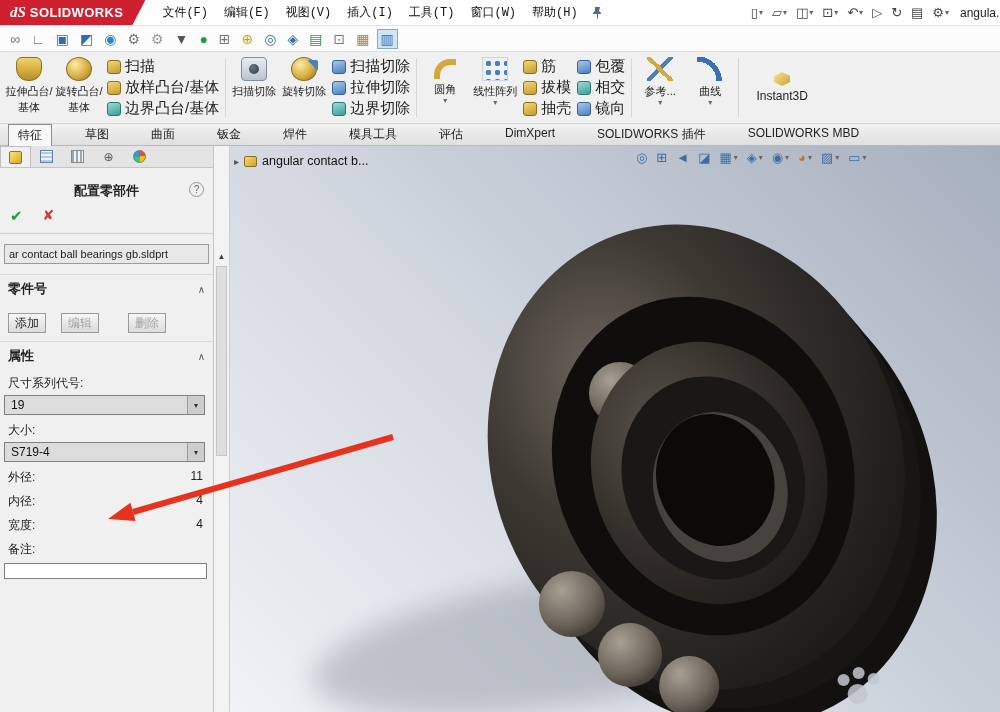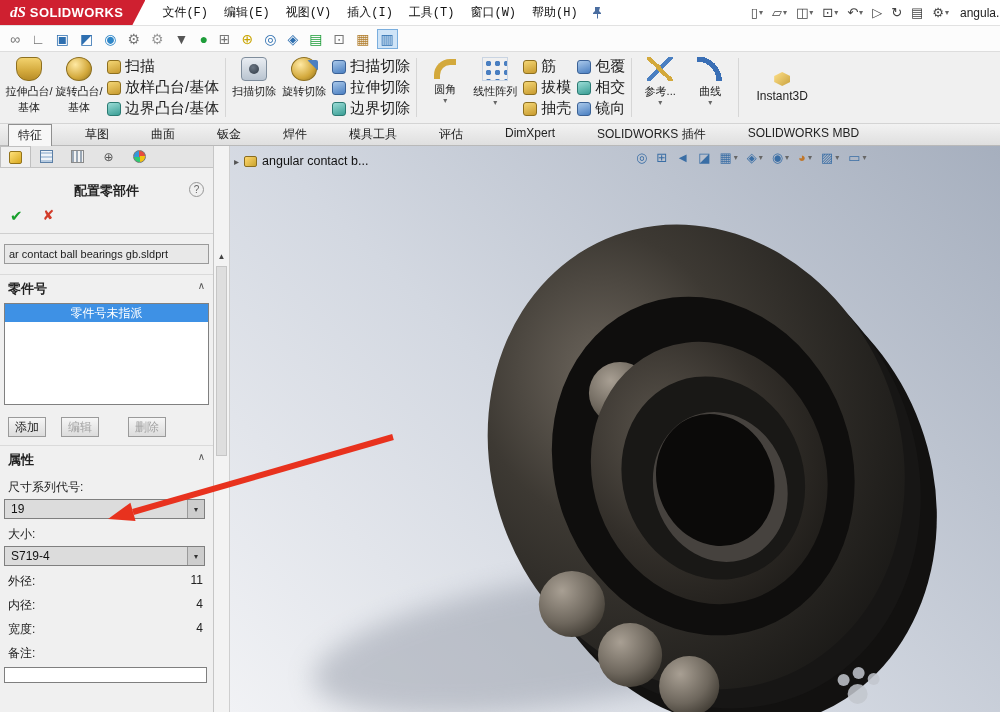--- a/index.html
+++ b/index.html
@@ -71,21 +71,21 @@
   .pt-dim{border:1px solid #8a8a8a;background:repeating-linear-gradient(90deg,#9aa7b5 0 2px,#f2f2f2 2px 4px);}
   .pt-glyph{font-size:12px;color:#555;line-height:1;}
   .pt-app{width:13px;height:13px;border-radius:50%;border:1px solid #777;background:conic-gradient(#e74c3c 0 25%,#f1c40f 0 50%,#2ecc71 0 75%,#3498db 0 100%);}
 
   .pm-title{position:relative;text-align:center;font-weight:bold;font-size:13px;margin:14px 0 4px;flex:0 0 auto;}
   .help{position:absolute;right:9px;top:0;width:15px;height:15px;border:1px solid #979797;border-radius:50%;font-size:10px;line-height:13px;color:#666;text-align:center;font-weight:normal;}
   .pm-actions{display:flex;gap:20px;padding:4px 0 10px 10px;border-bottom:1px solid #cfcfcf;flex:0 0 auto;}
   .ok{color:#18a02c;font-size:15px;font-weight:bold;line-height:1;}
   .cancel{color:#d23c2a;font-size:14px;font-weight:bold;line-height:1;}
   .filebox{margin:10px 4px 6px;height:20px;background:#e8e8e8;border:1px solid #9a9a9a;font-size:11px;padding:3px 4px;white-space:nowrap;overflow:hidden;color:#222;flex:0 0 auto;}
-  .sect{display:flex;justify-content:space-between;padding:5px 8px 3px;font-weight:bold;font-size:13px;border-top:1px solid #dadada;margin-top:4px;flex:0 0 auto;}
+  .sect{display:flex;justify-content:space-between;align-items:center;padding:5px 8px 3px;font-weight:bold;font-size:13px;border-top:1px solid #dadada;margin-top:4px;flex:0 0 auto;}
   .chev{font-size:10px;color:#555;font-weight:normal;}
   .listbox{margin:2px 4px 0;height:102px;background:#fff;border:1px solid #808080;flex:0 0 auto;}
   .list-selected{height:18px;line-height:18px;background:#3e91e5;color:#fff;text-align:center;font-size:12px;}
   .btnrow{display:flex;margin:12px 4px 4px;flex:0 0 auto;}
   .pbtn{width:38px;height:20px;background:linear-gradient(#f6f6f6,#dcdcdc);border:1px solid #9a9a9a;font-size:12px;line-height:18px;text-align:center;color:#222;}
   .pbtn.disabled{color:#a3a3a3;}
   .pbtn.b0{margin-left:4px;} .pbtn.b1{margin-left:15px;} .pbtn.b2{margin-left:29px;}
   .flabel{padding:7px 8px 2px;font-size:12px;flex:0 0 auto;}
   .dd{margin:1px 8px 0 4px;height:20px;border:1px solid #7f7f7f;background:#dcdcdc;display:flex;align-items:center;flex:0 0 auto;}
   .dd-value{flex:1;padding-left:6px;font-size:12px;color:#111;}
@@ -336,23 +336,20 @@
         <span class="cancel">✘</span>
       </div>
 
       <div class="filebox">ar contact ball bearings gb.sldprt</div>
 
       <div class="sect">
         <span>零件号</span>
         <span class="chev">∧</span>
       </div>
 
-      <div class="listbox">
-        <div class="list-selected" style="background: rgb(62, 145, 229);">零件号未指派</div>
-      </div>
 
       <div class="btnrow" id="pn-buttons">
           <div class="pbtn b0">添加</div>
           <div class="pbtn b1 disabled">编辑</div>
           <div class="pbtn b2 disabled">删除</div>
         </div>
 
       <div class="sect">
         <span>属性</span>
         <span class="chev">∧</span>

